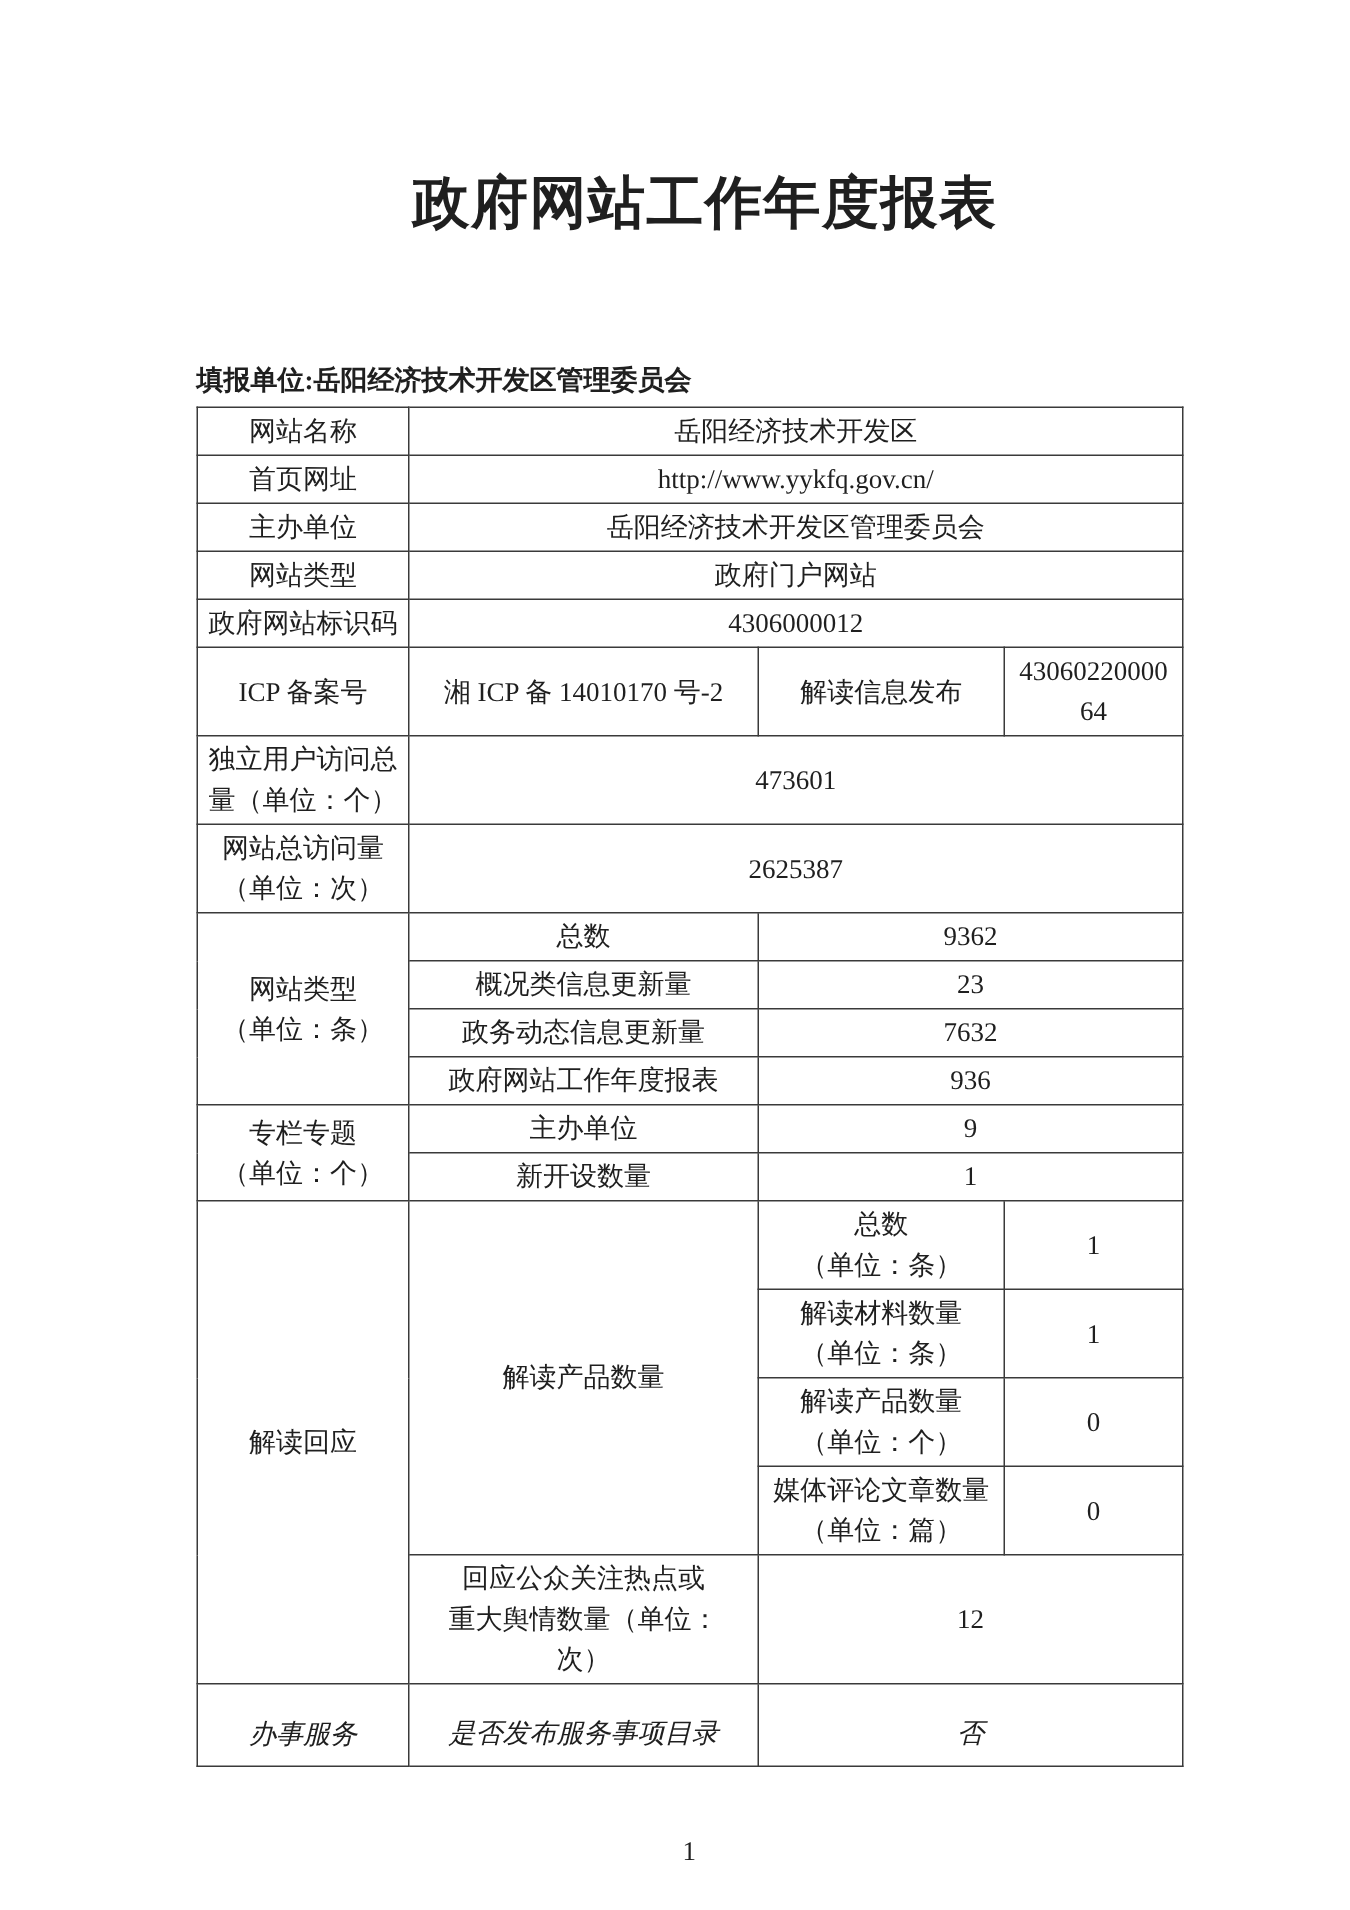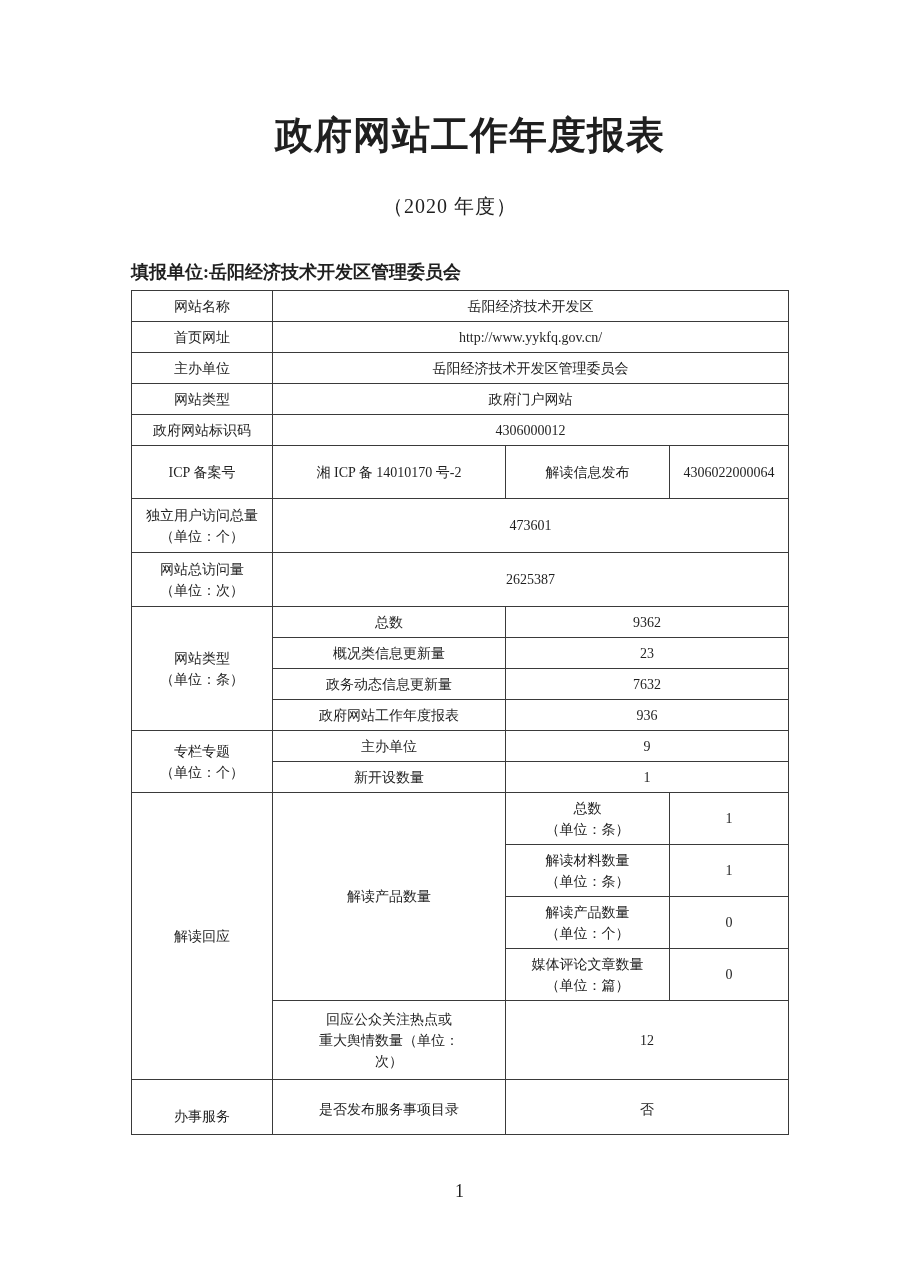--- a/index.html
+++ b/index.html
@@ -18,63 +18,62 @@
     letter-spacing: 1px;
     margin-left: 40px;
   }
   .subtitle {
     margin-top: 32px;
     text-align: center;
     font-size: 20px;
     letter-spacing: 1px;
   }
   .unit {
-    margin: 40px 0 0 131px;
+    margin: 80px 0 0 131px;
     font-size: 18px;
     font-weight: bold;
   }
   table.report {
     margin: 6px 0 0 131px;
     width: 657px;
     border-collapse: collapse;
     table-layout: fixed;
   }
   td {
     border: 1px solid #3a3a3a;
     text-align: center;
     vertical-align: middle;
-    font-size: 14px;
+    font-size: 18px;
     line-height: 1.5;
     padding: 2px 6px;
     white-space: pre-line;
     overflow: hidden;
   }
   tr.h31 { height: 31px; }
   tr.h53 { height: 53px; }
   tr.h54 { height: 54px; }
   tr.h52 { height: 52px; }
   tr.h79 { height: 79px; }
-  tr.h51 { height: 55px; }
+  tr.h51 { height: 55px; font-style: italic; }
   td.num-break { word-break: break-all; padding: 2px 8px; }
   td.vb { vertical-align: bottom; padding-bottom: 7px; }
   td.vt { vertical-align: top; padding-top: 19px; }
   .pagenum {
     width: 657px;
     margin: 46px 0 0 131px;
     text-align: center;
     font-size: 18px;
   }
 </style>
 </head>
 <body>
 
 <div class="page">
 
   <div class="title">政府网站工作年度报表</div>
-  <div class="subtitle">（2020 年度）</div>
   <div class="unit">填报单位:岳阳经济技术开发区管理委员会</div>
 
   <table class="report">
     <colgroup>
       <col style="width:141px">
         <col style="width:233px">
         <col style="width:164px">
         <col style="width:119px">
     </colgroup>
 

